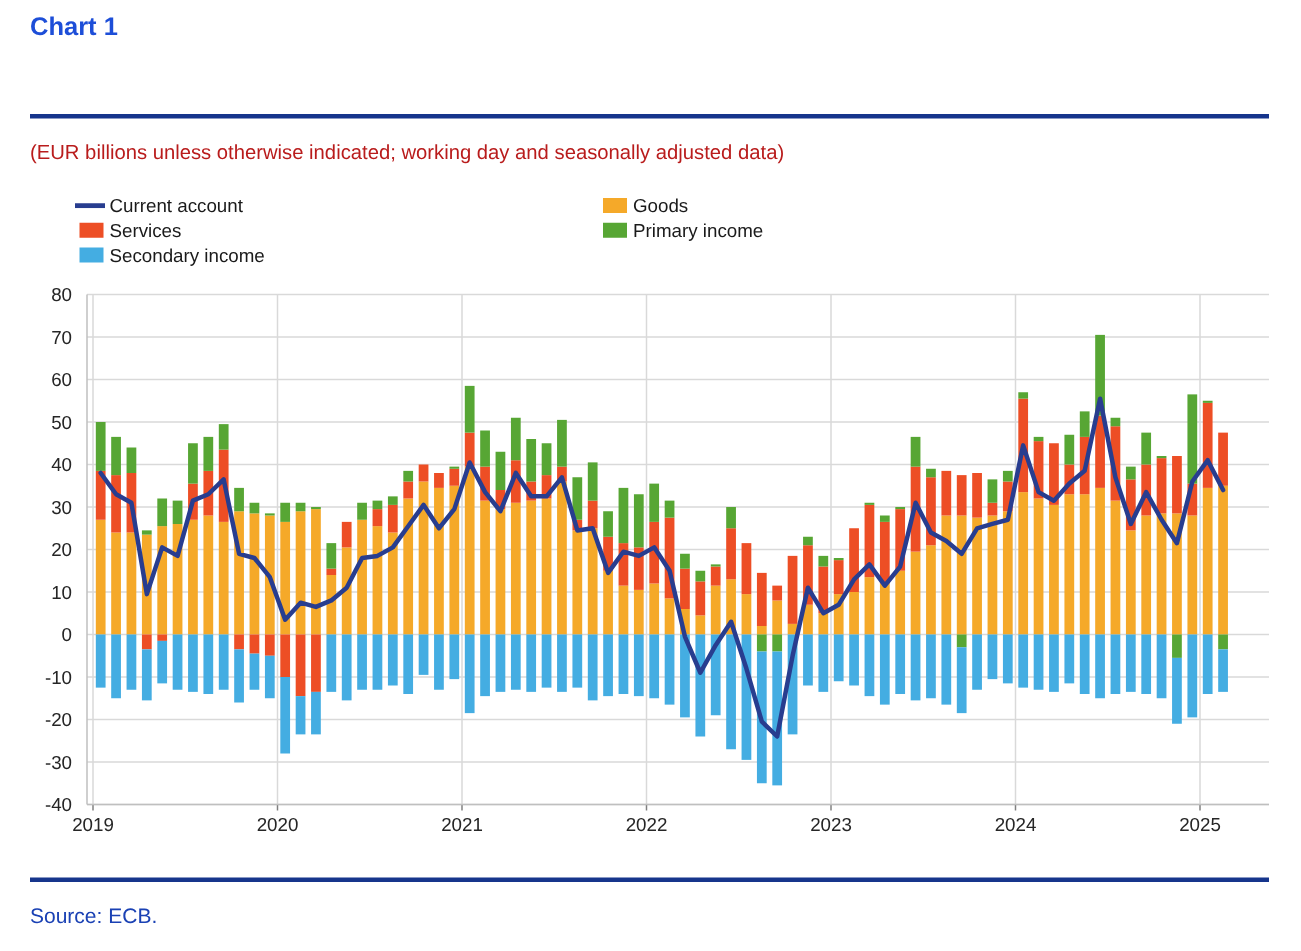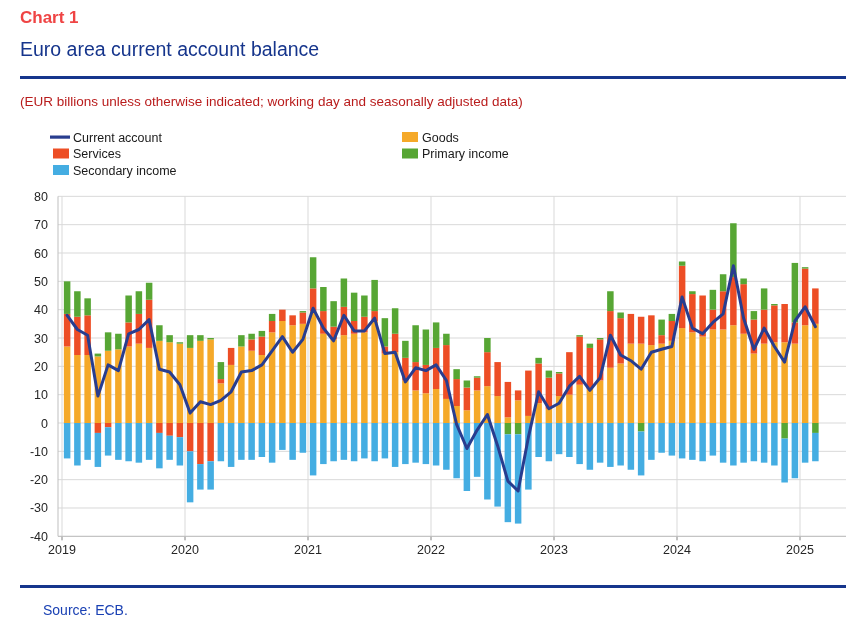--- a/index.html
+++ b/index.html
@@ -1,32 +1,31 @@
 <!DOCTYPE html>
 <html><head>
 <meta charset="utf-8">
 <style>
   html,body{margin:0;padding:0;background:#ffffff;}
   #page{position:relative;width:867px;height:634px;background:#ffffff;
         font-family:"Liberation Sans",sans-serif;overflow:hidden;}
-  .chart-label{position:absolute;left:20px;top:8px;font-size:17px;font-weight:bold;color:#ef4444;}
+  .chart-label{position:absolute;left:20px;top:8px;font-size:17px;font-weight:bold;color:#1d4ed8;}
   .chart-title{position:absolute;left:20px;top:38px;font-size:19.5px;font-weight:400;color:#16358c;}
   .title-rule{position:absolute;left:20px;top:76px;width:826px;height:3px;background:#16358c;}
   .chart-subtitle{position:absolute;left:20px;top:94px;font-size:13.5px;color:#b91c1c;}
   .chart-svg{position:absolute;left:0;top:118px;}
   .source-rule{position:absolute;left:20px;top:585px;width:826px;height:3px;background:#16358c;}
-  .source-text{position:absolute;left:20px;top:602px;font-size:14px;color:#1a41b4;margin-left:23px;}
+  .source-text{position:absolute;left:20px;top:602px;font-size:14px;color:#1a41b4;}
   svg text{font-family:"Liberation Sans",sans-serif;}
 </style>
 </head>
 <body>
 
 <div id="page">
   <div class="chart-label">Chart 1</div>
-  <div class="chart-title">Euro area current account balance</div>
   <div class="title-rule"></div>
   <div class="chart-subtitle">(EUR billions unless otherwise indicated; working day and seasonally adjusted data)</div>
 
   <svg class="chart-svg" width="867" height="462" viewBox="0 0 867 462">
       <line x1="58" x2="846" y1="418.332" y2="418.332" stroke="#d9d9d9" stroke-width="1"></line>
       <text x="48" y="422.832" text-anchor="end" font-size="12.5" fill="#262626">-40</text>
       <line x1="58" x2="846" y1="389.999" y2="389.999" stroke="#d9d9d9" stroke-width="1"></line>
       <text x="48" y="394.499" text-anchor="end" font-size="12.5" fill="#262626">-30</text>
       <line x1="58" x2="846" y1="361.666" y2="361.666" stroke="#d9d9d9" stroke-width="1"></line>
       <text x="48" y="366.166" text-anchor="end" font-size="12.5" fill="#262626">-20</text>

